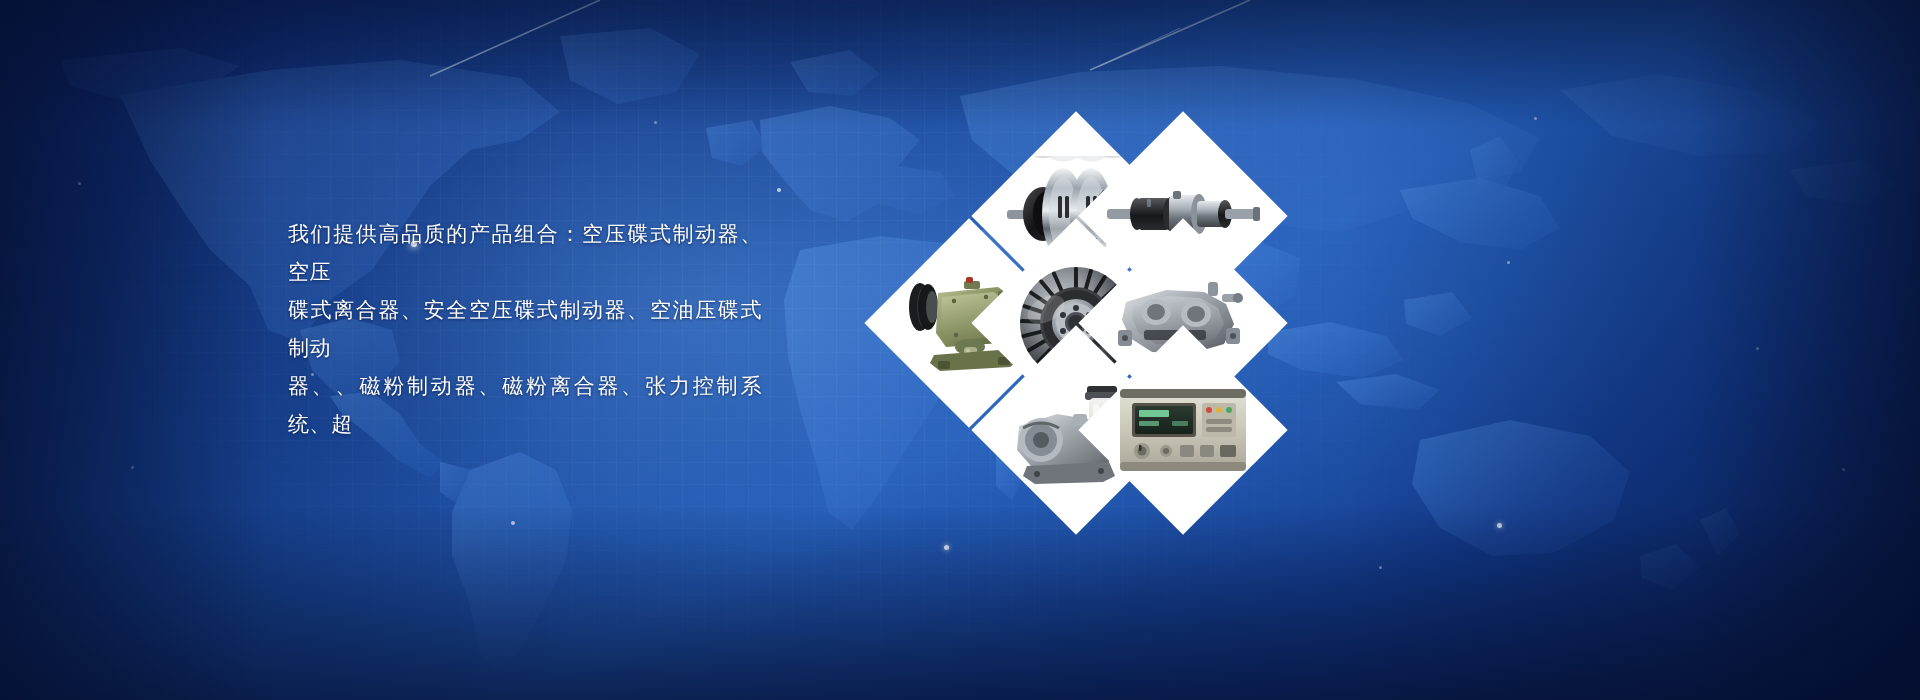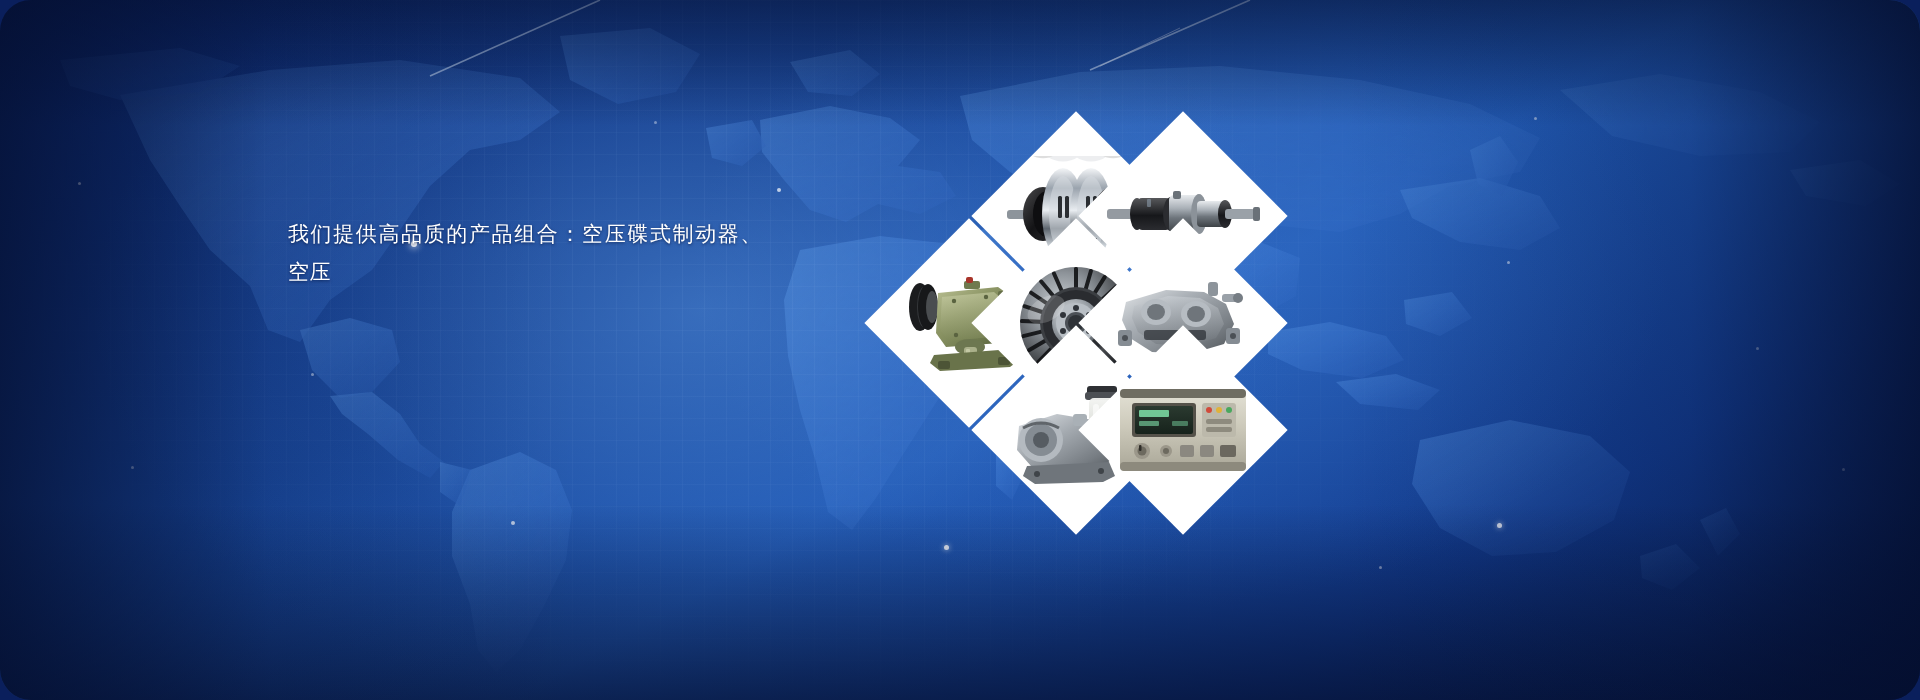--- a/index.html
+++ b/index.html
@@ -5,21 +5,20 @@
   * { margin:0; padding:0; box-sizing:border-box; }
   html,body { width:1920px; height:700px; overflow:hidden; background:#0a1f5c; }
 
   .banner{
     position:relative; width:1920px; height:700px; overflow:hidden;
     font-family:"Liberation Sans","DejaVu Sans",sans-serif;
     background:
       radial-gradient(ellipse 900px 620px at 640px 300px, rgba(70,130,215,0.55) 0%, rgba(40,95,185,0.28) 45%, rgba(20,55,140,0.0) 72%),
       radial-gradient(ellipse 760px 520px at 1150px 250px, rgba(55,115,205,0.40) 0%, rgba(30,75,165,0.16) 50%, rgba(12,40,120,0) 75%),
       linear-gradient(160deg,#0c2a74 0%,#11357f 18%,#1b4aa0 42%,#1d50aa 58%,#123madd 70%,#0d2a6e 88%,#071b4e 100%);
-    border-radius: 31px;
   }
   
   .base-fill{ position:absolute; inset:0; background:linear-gradient(150deg,#0b2569 0%,#15408f 35%,#2059b4 55%,#123a8c 78%,#071a4a 100%); z-index:0;}
   .glow{ position:absolute; inset:0; z-index:1;
     background:
       radial-gradient(ellipse 820px 560px at 700px 310px, rgba(88,148,225,0.50) 0%, rgba(50,105,195,0.20) 48%, rgba(0,0,0,0) 74%),
       radial-gradient(ellipse 700px 480px at 1180px 270px, rgba(70,130,215,0.38) 0%, rgba(0,0,0,0) 70%);
   }
   .vignette{ position:absolute; inset:0; z-index:6; pointer-events:none;
     background:
@@ -169,20 +168,22 @@
     <div class="dot" style="left:511px; top:521px; width:4px; height:4px; opacity:.7;"></div>
     <div class="dot" style="left:311px; top:373px; width:3px; height:3px; opacity:.45;"></div>
     <div class="dot" style="left:1756px;top:347px; width:3px; height:3px; opacity:.4;"></div>
     <div class="dot" style="left:1842px;top:468px; width:3px; height:3px; opacity:.4;"></div>
     <div class="dot" style="left:131px; top:466px; width:3px; height:3px; opacity:.4;"></div>
     <div class="dot" style="left:654px; top:121px; width:3px; height:3px; opacity:.4;"></div>
   </div>
 
   <div class="copy">
     <p>我们提供高品质的产品组合：空压碟式制动器、空压</p>
+    <p>碟式离合器、安全空压碟式制动器、空油压碟式制动</p>
+    <p>器、、磁粉制动器、磁粉离合器、张力控制系统、超</p>
   </div>
 
   <div class="diamonds">
 
     <div class="dia d-top">
       <div class="inner">
         <svg width="150" height="120" viewBox="0 0 150 120">
           <defs>
             <linearGradient id="chr1" x1="0" y1="0" x2="0" y2="1">
               <stop offset="0%" stop-color="#f4f6f8"></stop>

